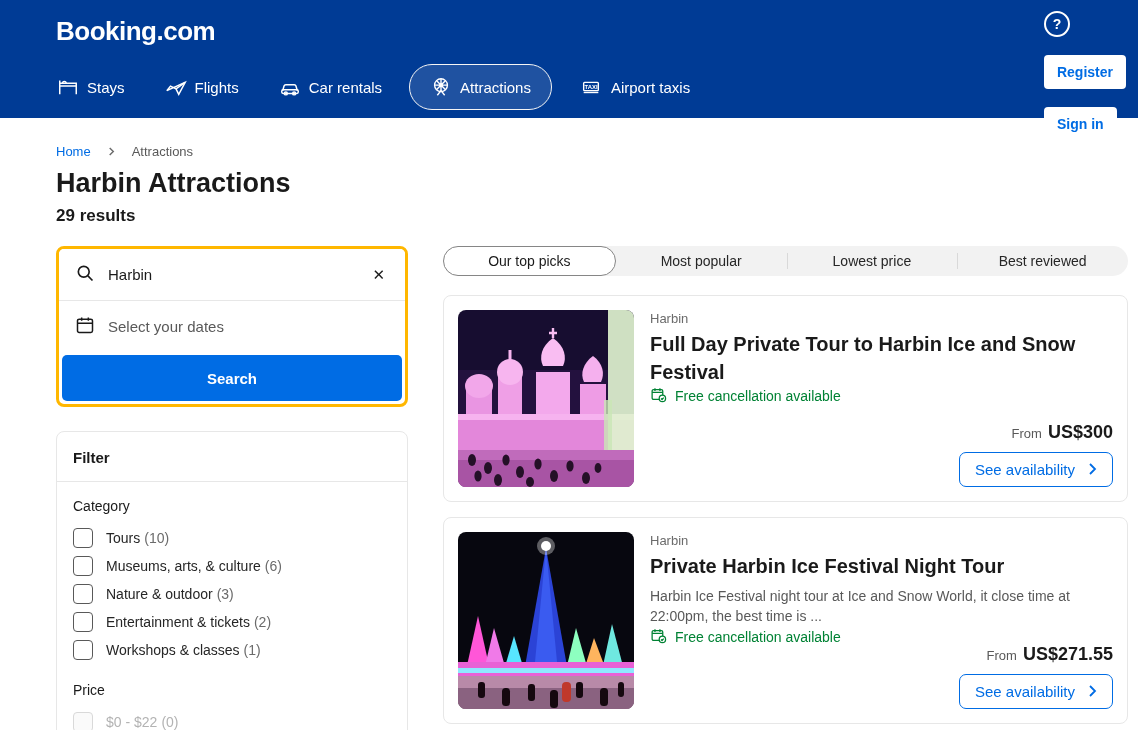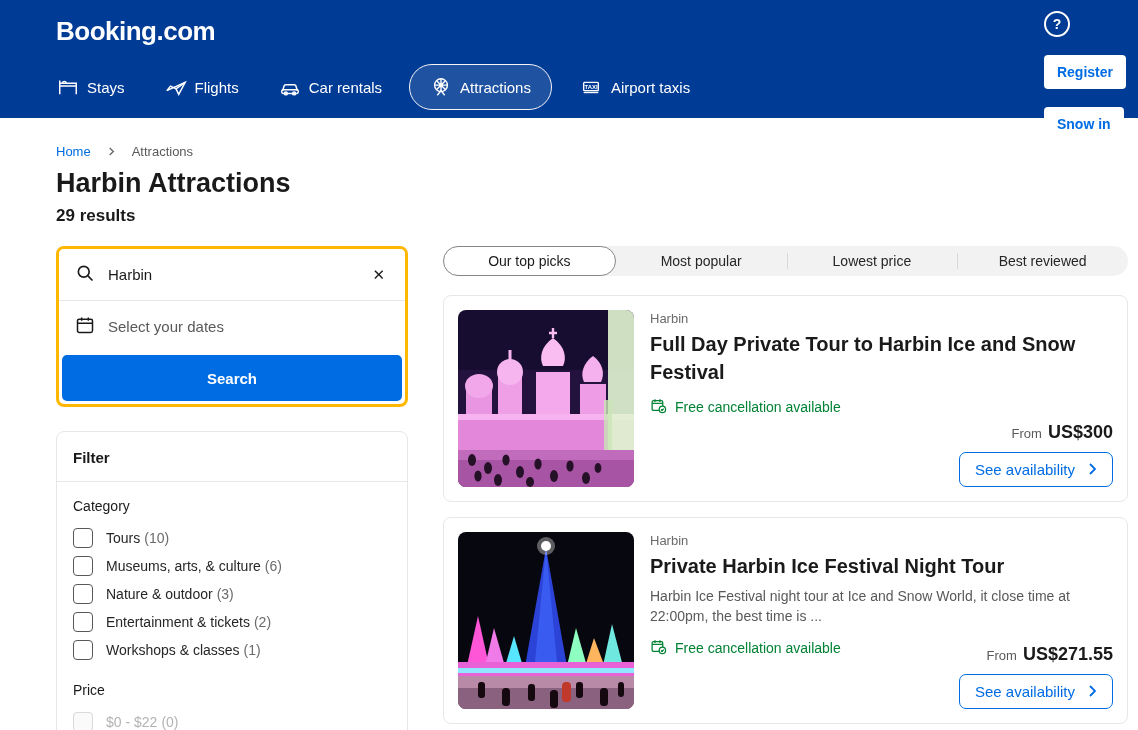--- a/index.html
+++ b/index.html
@@ -73,40 +73,40 @@
   .sort-tab.divided::before { content:""; position:absolute; left:0; top:7px; bottom:7px; width:1px; background:#d9d9d9; }
 
   
   .card { border:1px solid #e7e7e7; border-radius:8px; background:#fff; padding:14px; display:flex; margin-bottom:15px; }
   .photo { width:176px; height:177px; border-radius:8px; overflow:hidden; flex:none; cursor:pointer; }
   .photo svg { display:block; }
   .card-body { flex:1; padding-left:16px; position:relative; min-height:177px; }
   .loc { font-size:13px; color:#6b6b6b; margin-top:1px; }
   .card-title { font-size:20px; font-weight:bold; color:#1a1a1a; line-height:1.4; margin-top:4px; max-width:440px; cursor:pointer; }
   .card-desc { font-size:14px; color:#595959; line-height:1.45; margin-top:6px; max-width:470px; }
-  .cancel-row { display:flex; align-items:center; gap:8px; margin-top:11px; color:#008234; font-size:14px; }
+  .cancel-row { display:flex; align-items:center; gap:8px; color:#008234; font-size:14px; }
   .cta-block { position:absolute; right:0; bottom:0; text-align:right; }
   .price-line { margin-bottom:9px; }
   .from-label { font-size:13px; color:#595959; margin-right:6px; }
   .price { font-size:18px; font-weight:800; color:#1a1a1a; }
   .cta-btn { display:inline-flex; align-items:center; gap:12px; border:1px solid #006ce4; background:#fff; color:#006ce4;
     border-radius:7px; font-size:15px; font-weight:500; padding:8px 15px; cursor:pointer; font-family:inherit; }
 </style>
 </head>
 <body>
 
 <div class="header">
   <div class="header-top">
     <div class="logo">Booking.com</div>
     <div class="header-right">
       <div class="currency">USD</div>
       <div class="flag"></div>
       <div class="help-btn">?</div>
       <button class="hdr-btn">Register</button>
-      <button class="hdr-btn">Snow in</button>
+      <button class="hdr-btn">Sign in</button>
     </div>
   </div>
   <div class="nav-row">
     <div class="nav-item">
       <span>
         <svg width="22" height="22" viewBox="0 0 24 24" fill="none" stroke="#fff" stroke-width="1.6">
           <path d="M3 18v-7h18v7M3 18v2M21 18v2M3 11V5M3 8h18v3"></path>
             <path d="M6 8a2 2 0 0 1 4 0"></path>
         </svg>
         </span>

